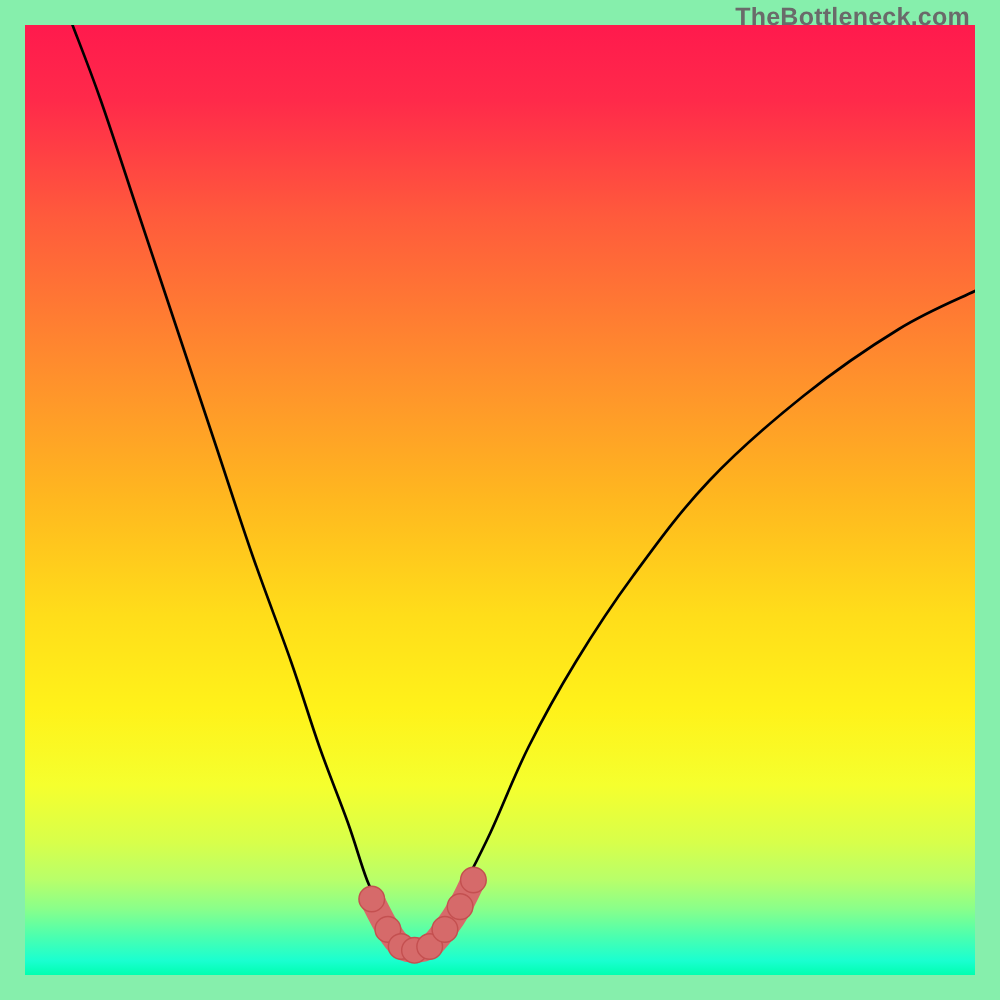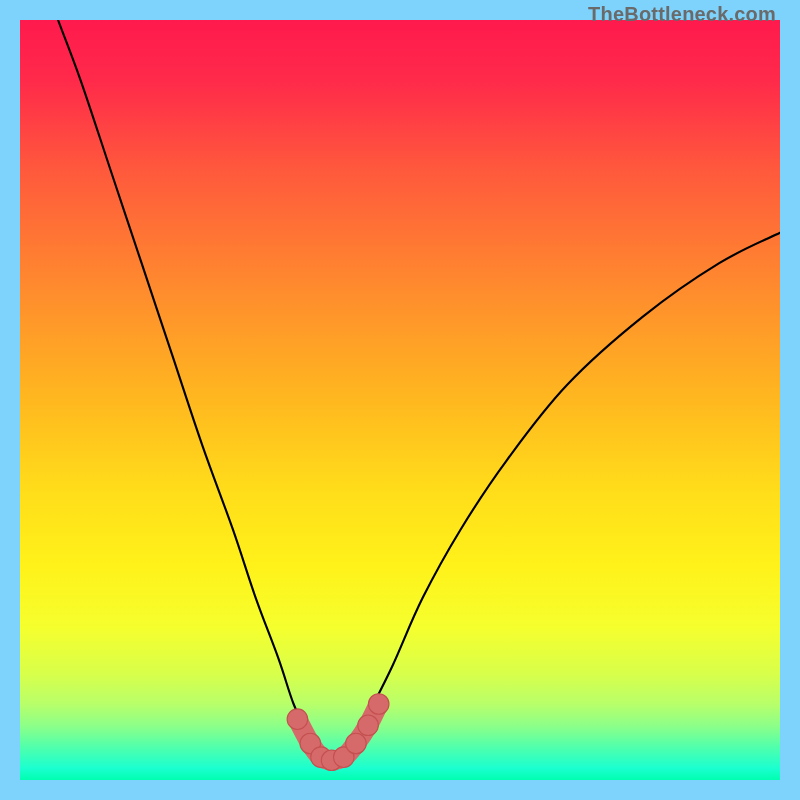--- a/index.html
+++ b/index.html
@@ -8,21 +8,21 @@
     width: 800px;
     height: 800px;
     background: #000;
     font-family: Arial, Helvetica, sans-serif;
     overflow: hidden;
   }
   .chart-container {
     position: relative;
     width: 800px;
     height: 800px;
-    background: #7dd3fc;
+    background: #86efac;
   }
   .plot-area {
     position: absolute;
     left: 20px;
     top: 20px;
     width: 760px;
     height: 760px;
   }
   .gradient {
     position: absolute;

